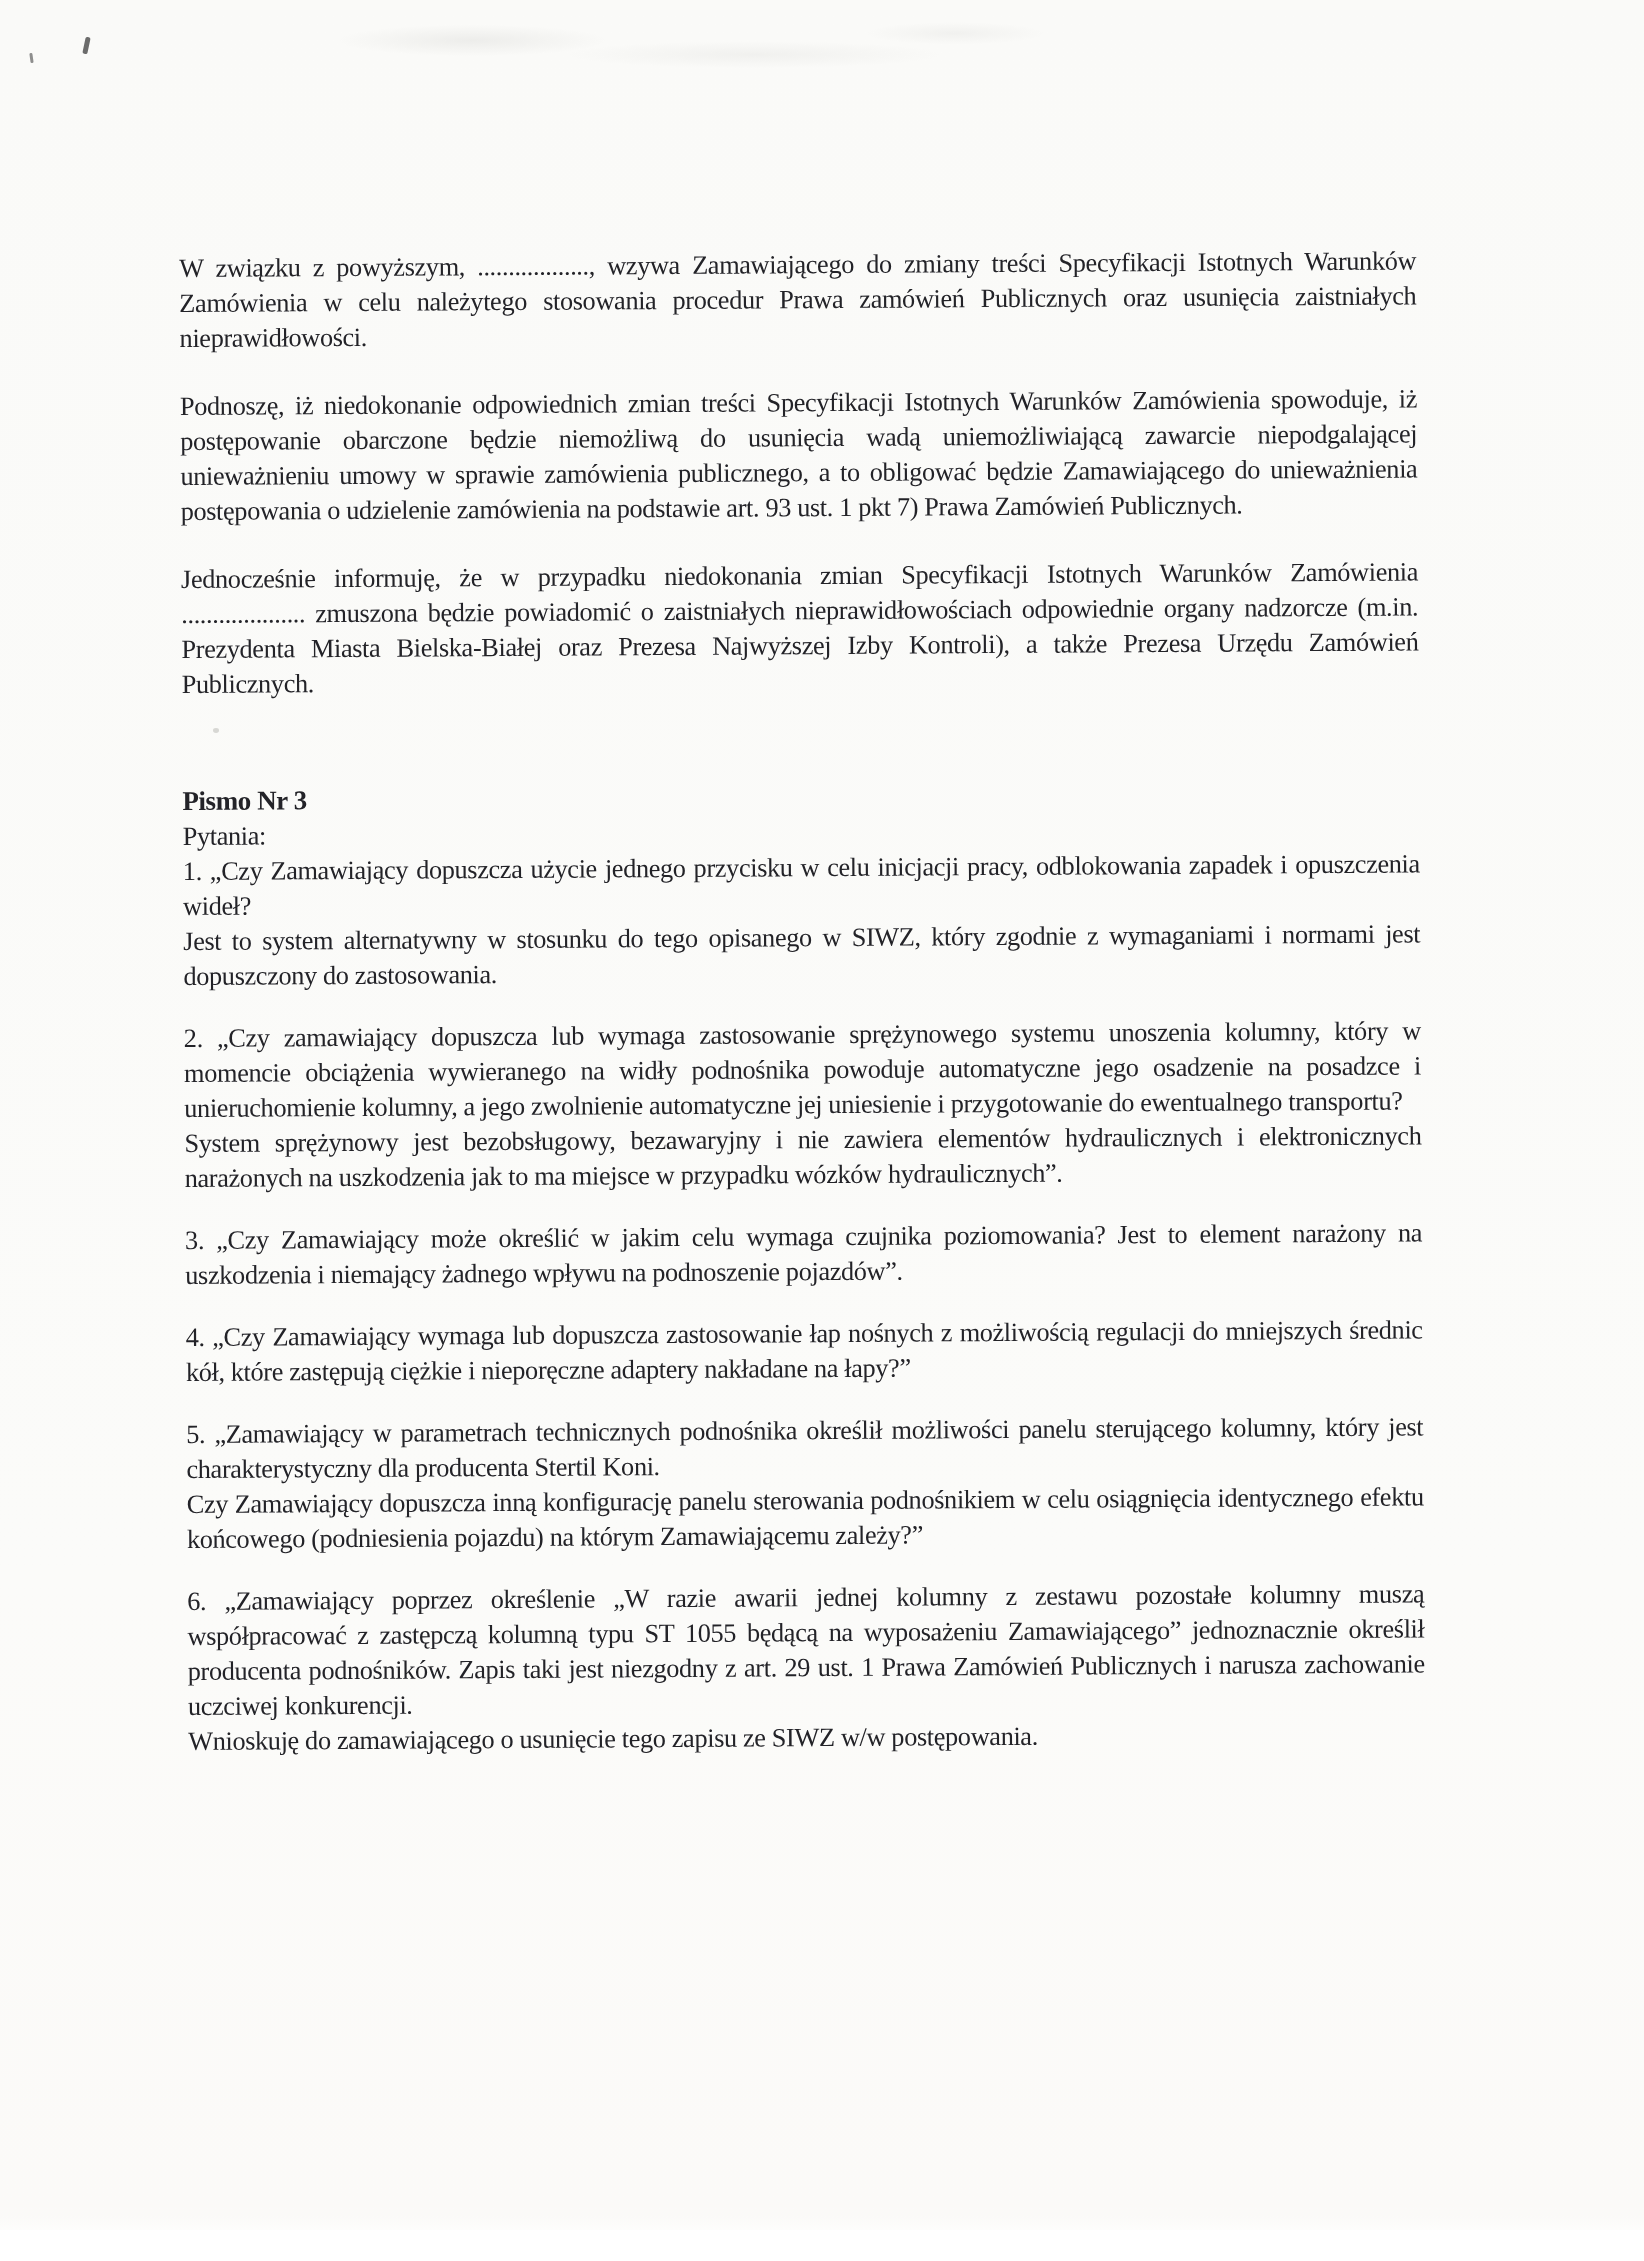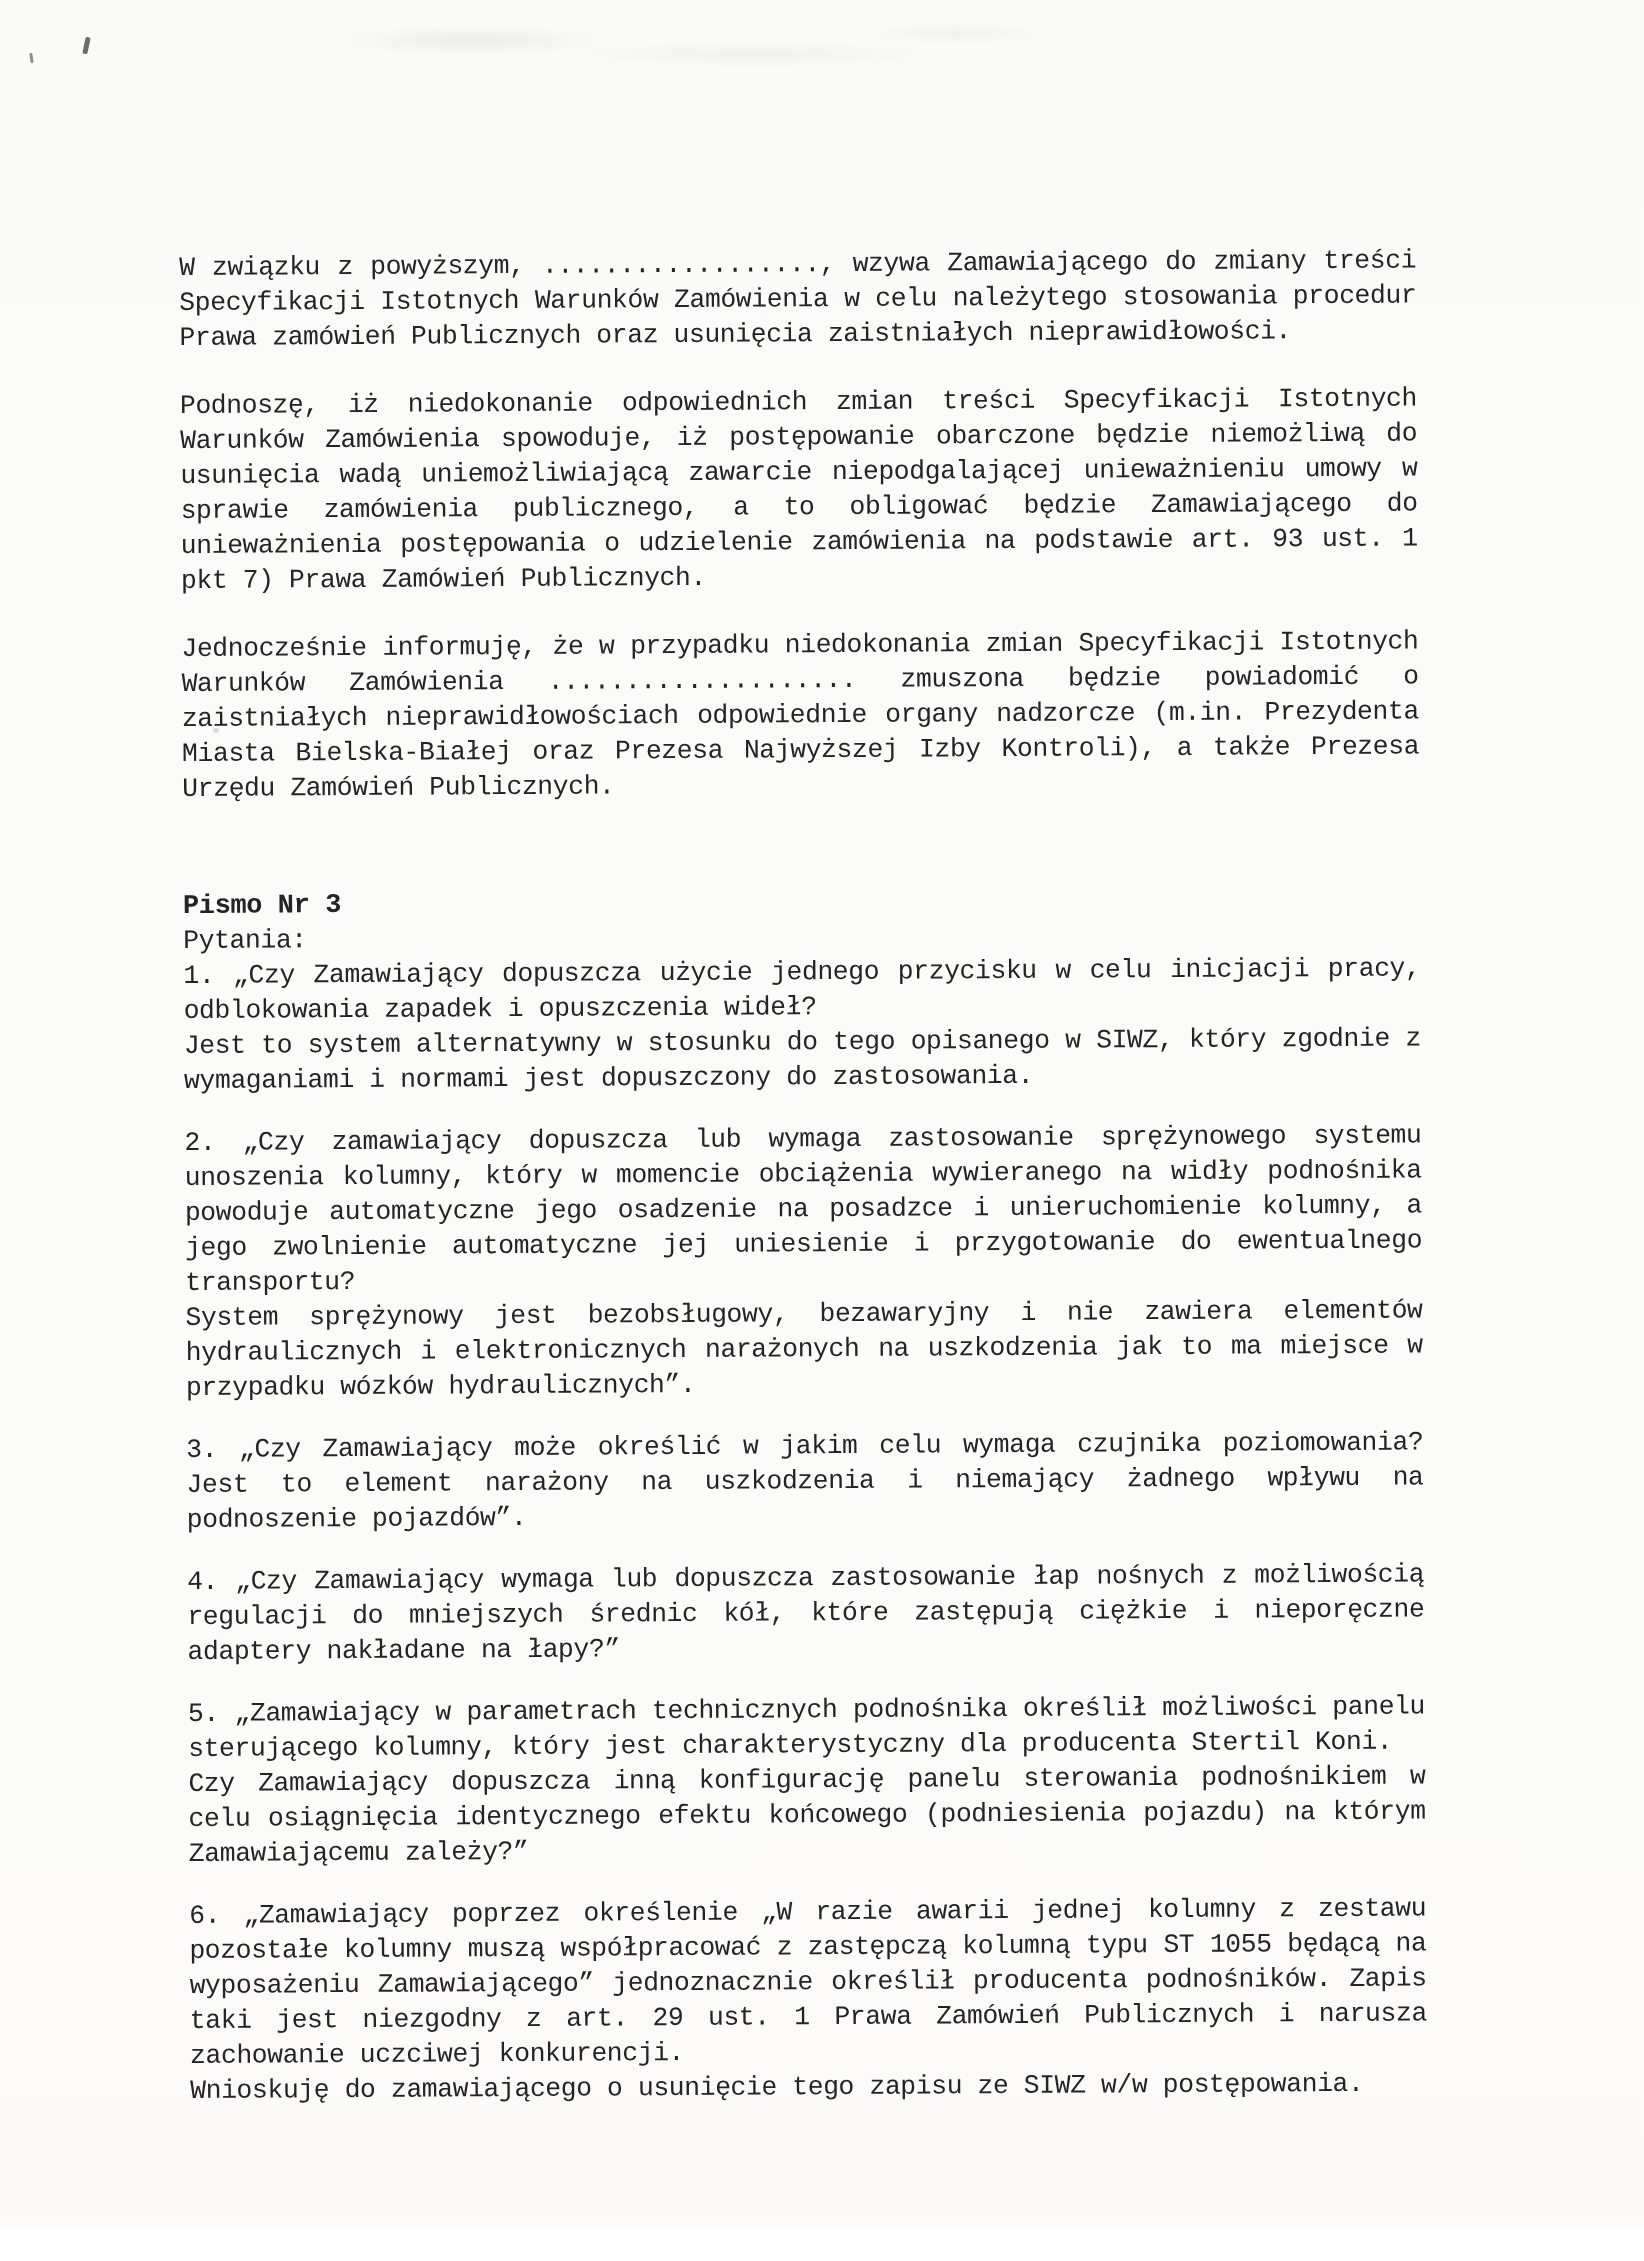--- a/index.html
+++ b/index.html
@@ -8,21 +8,21 @@
     width: 1644px;
     height: 2261px;
     overflow: hidden;
     background: #ffffff;
   }
   .page {
     position: relative;
     width: 1644px;
     height: 2261px;
     background: linear-gradient(180deg, #fafaf8 0%, #fbfbf9 70%, #fbfaf8 98%, #ffffff 99%);
-    font-family: Liberation Mono, monospace;
+    font-family: Liberation Serif, serif;
     color: #232328;
   }
   .bottom-strip {
     position: absolute;
     left: 0; bottom: 0;
     width: 100%; height: 31px;
     background: #ffffff;
   }
   
   .smudge-top {

